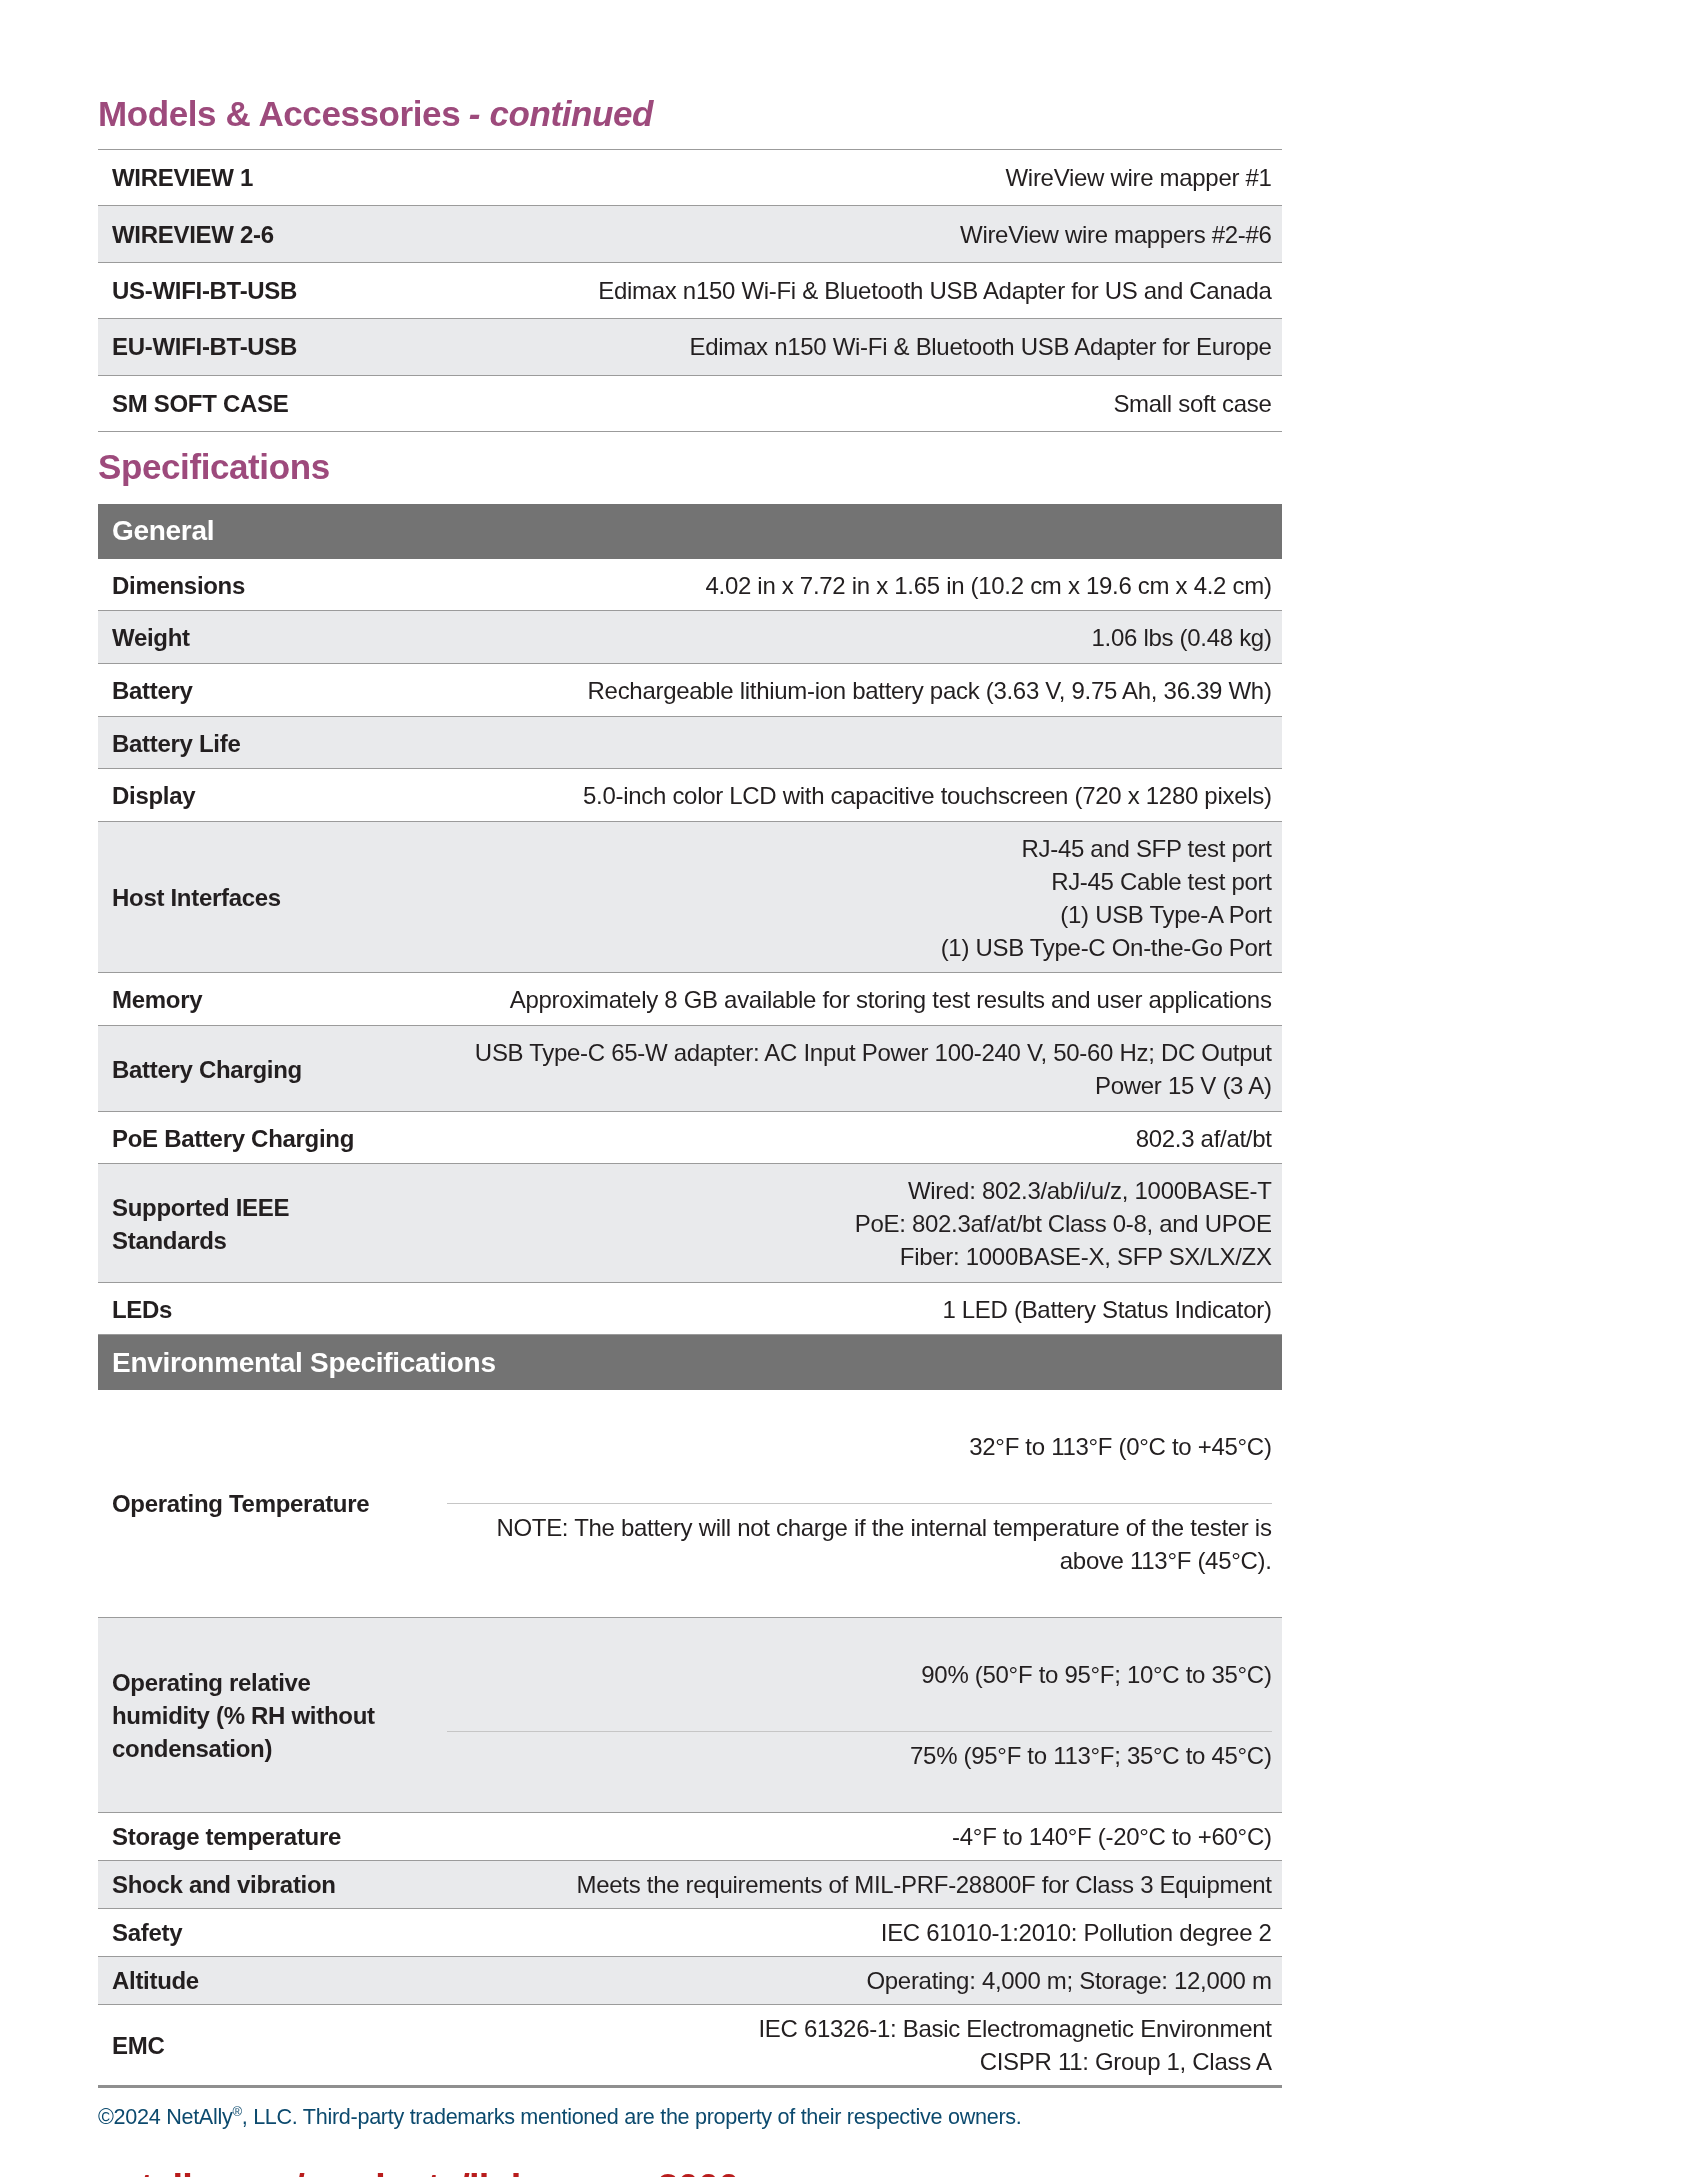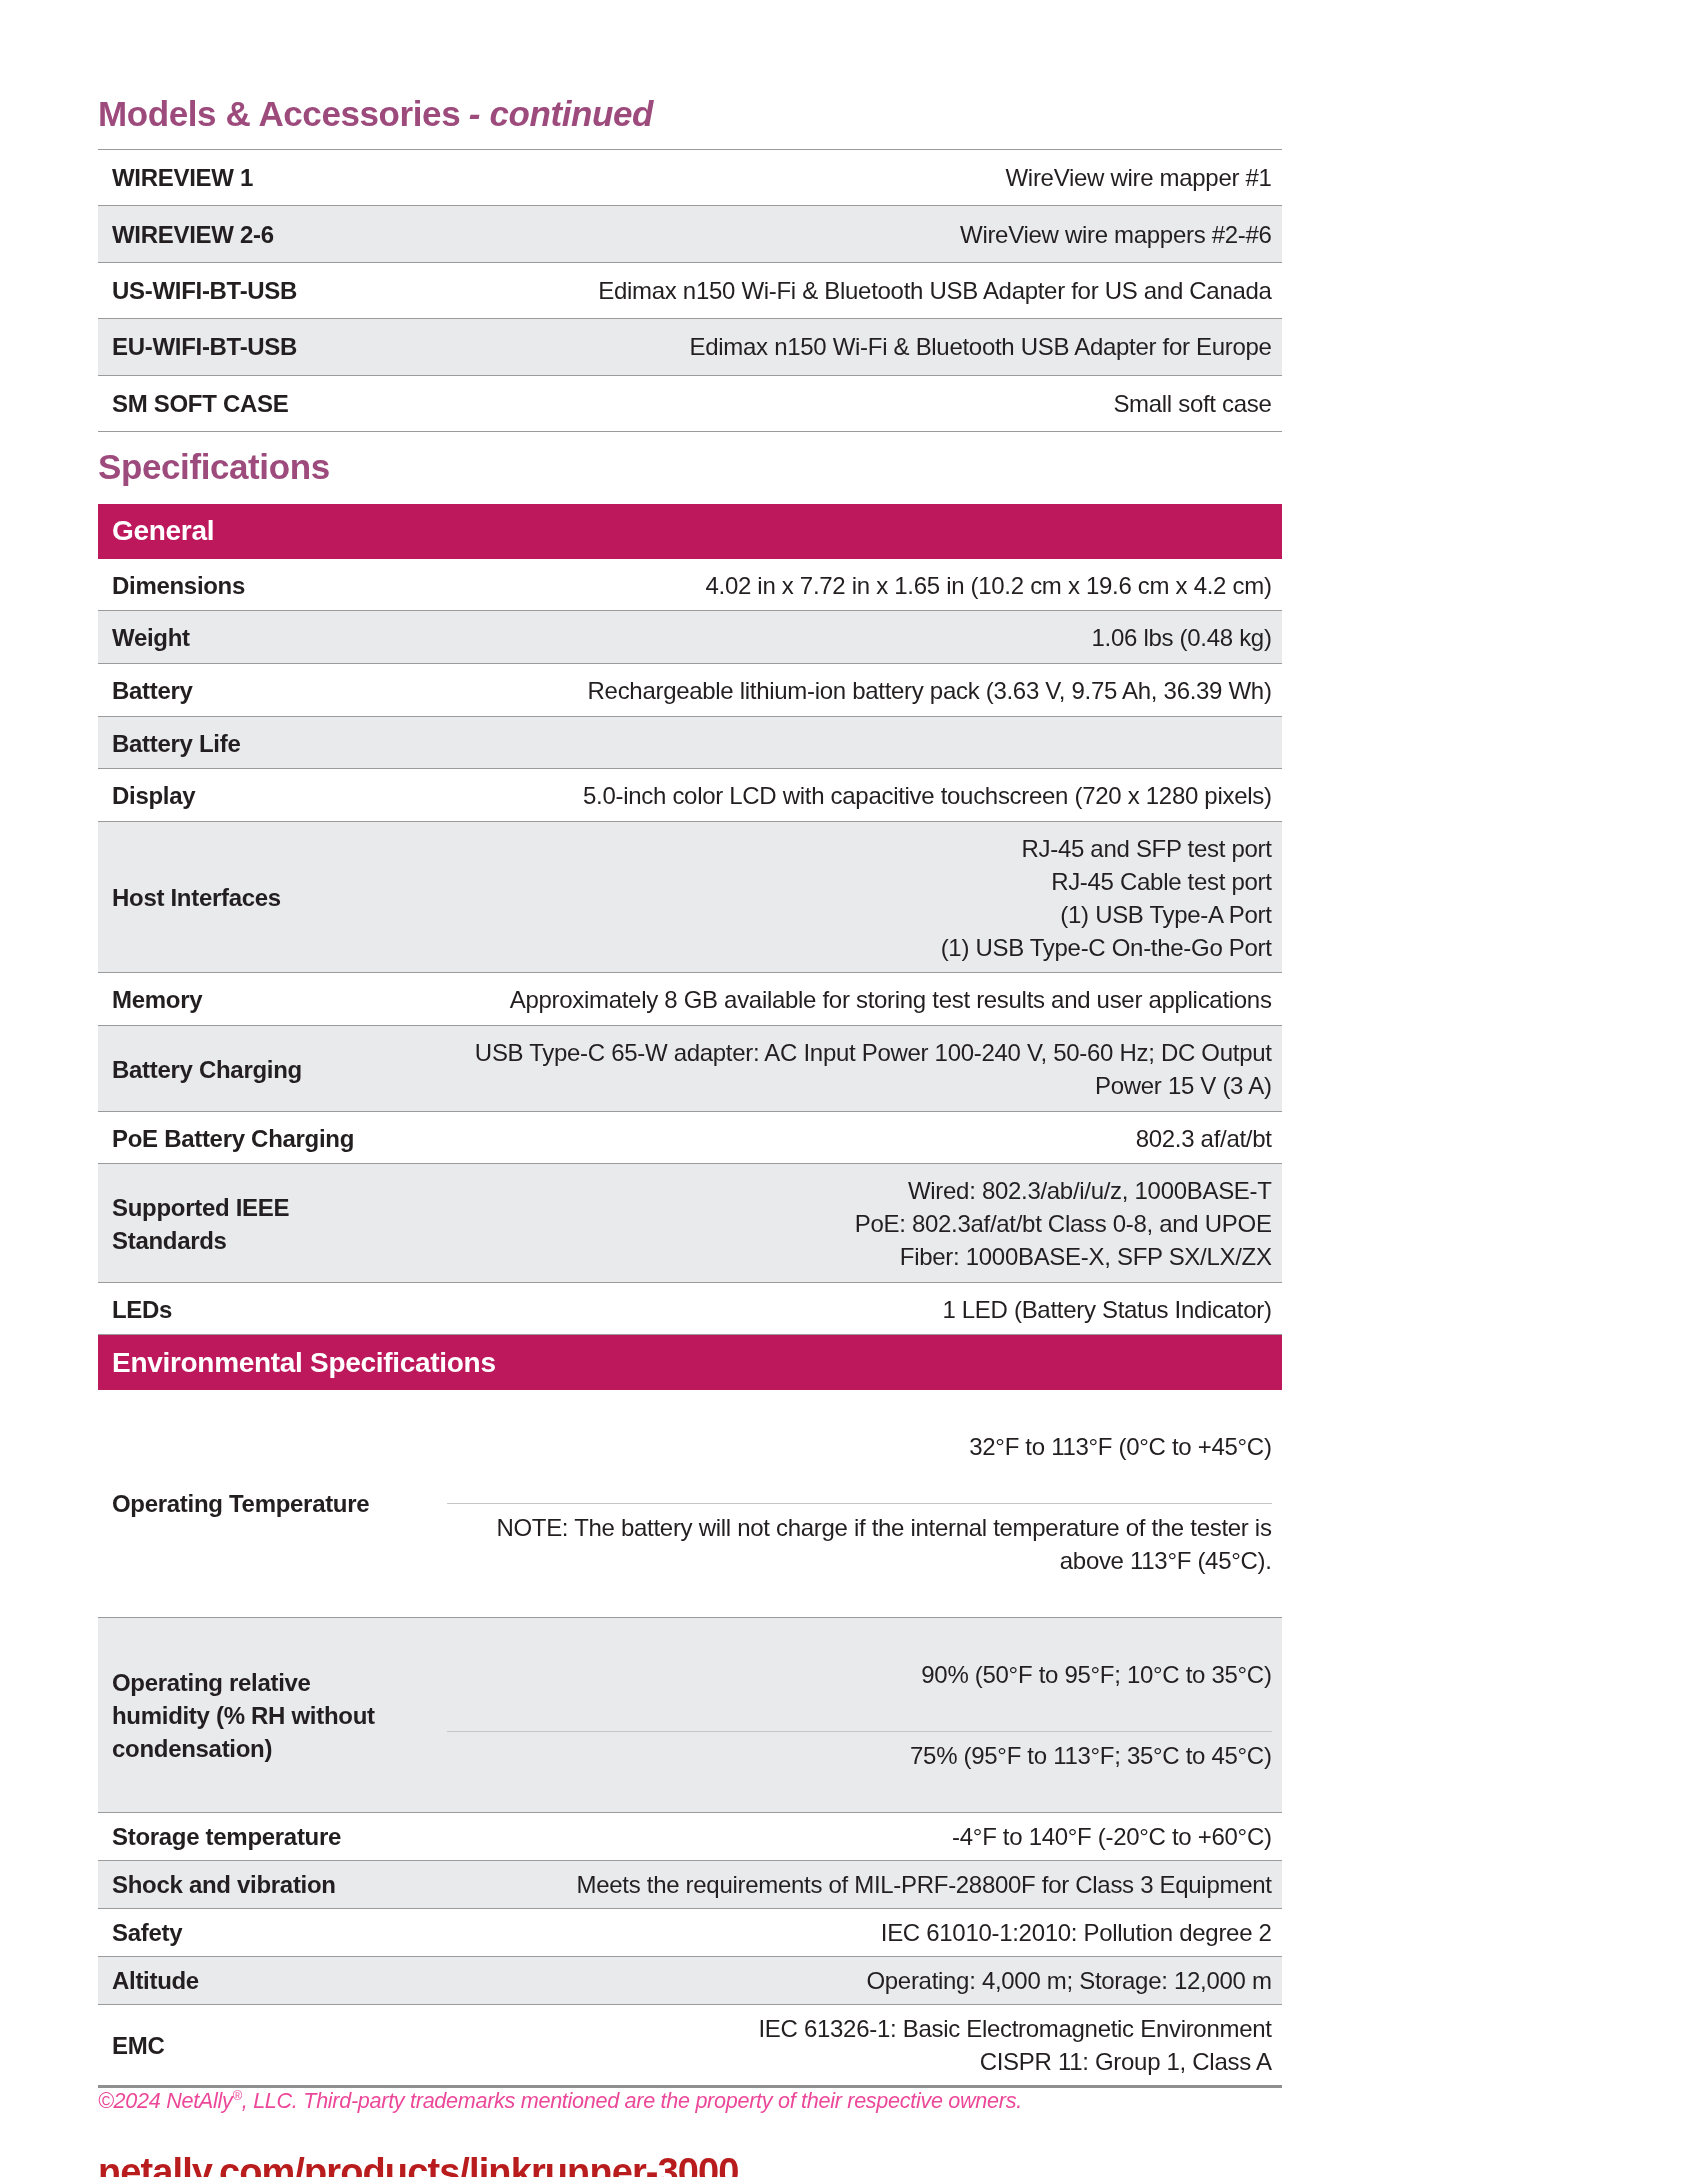--- a/index.html
+++ b/index.html
@@ -22,21 +22,21 @@
     letter-spacing:-0.4px;
     line-height:42px;
   }
   h1 { padding-top:93px; margin-bottom:14px; }
   h1 em { font-style:italic; margin-left:8.6px; }
   h2 { margin-top:14px; margin-bottom:16px; }
 
   
   .section-bar {
     height:55px;
-    background:#be185d;
+    background:#737373;
     color:#ffffff;
     display:flex; align-items:center;
     padding-left:14px;
     font-size:28px; font-weight:bold;
     letter-spacing:-0.3px;
   }
 
   
   .spec-table { border-top:1.7px solid #9b9b9b; }
   .spec-table.no-top { border-top:none; }
@@ -65,21 +65,21 @@
   
   .cell.val.subrows { padding:0 10.4px 0 0; }
   .subcell {
     padding:7px 0;
     font-size:24px; line-height:33px; letter-spacing:-0.3px;
     white-space:pre-line;
   }
   .subcell + .subcell { border-top:1.7px solid #c6c6c6; }
 
   
-  .copyright { margin-top:0; font-size:21.6px; letter-spacing:-0.3px; color:#ec4899;font-style:italic; }
+  .copyright { margin-top:16px; font-size:21.6px; letter-spacing:-0.3px; color:#0c4a6e; }
   .copyright sup { font-size:13px; vertical-align:super; }
   .site-url {
     margin-top:36px;
     color:#b91c1c;
     font-size:38px; font-weight:bold;
     letter-spacing:-0.9px;
     line-height:43px;
     display:inline-block;
   }
 </style>

